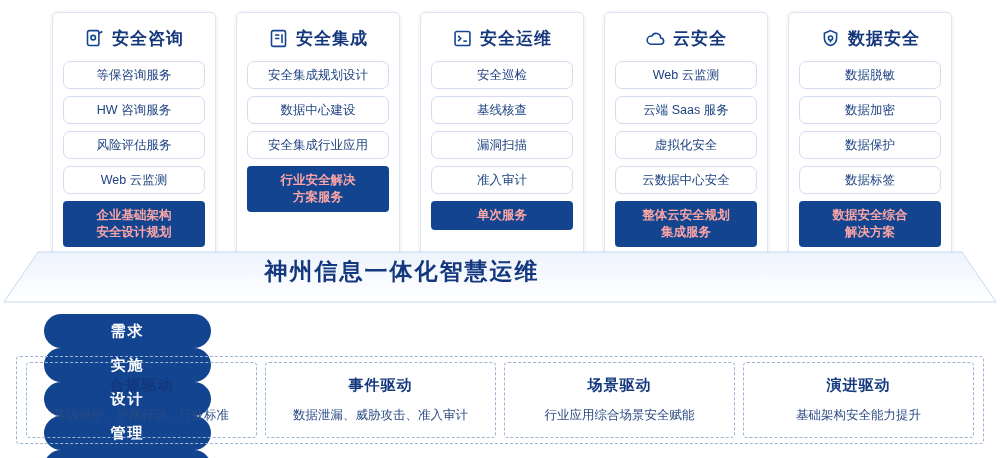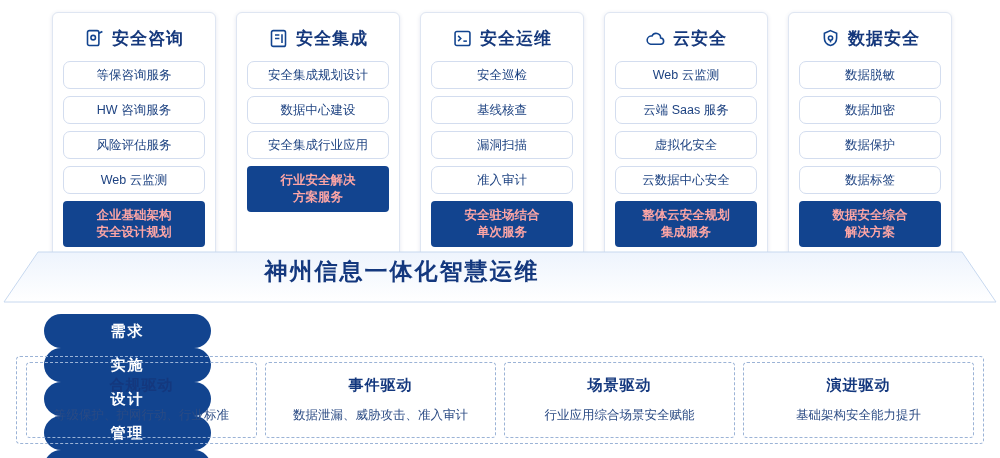--- a/index.html
+++ b/index.html
@@ -224,21 +224,20 @@
             <path d="M13 15h4"></path>
           </svg>
         </span>
         <span class="ttl">安全运维</span>
       </div>
       <div class="item">安全巡检</div>
       <div class="item">基线核查</div>
       <div class="item">漏洞扫描</div>
       <div class="item">准入审计</div>
       <div class="footer-box">
-        <div>安全驻场结合</div>
         <div>单次服务</div>
       </div>
     </div>
 
     <div class="col">
       <div class="col-head">
         <span class="icon-box">
           <svg width="22" height="22" viewBox="0 0 24 24" fill="none" stroke="#12448f" stroke-width="1.8">
             <path d="M6.5 18h11a3.6 3.6 0 0 0 .4-7.2A5.2 5.2 0 0 0 8 8.6 4.2 4.2 0 0 0 6.5 18z"></path>
           </svg>

